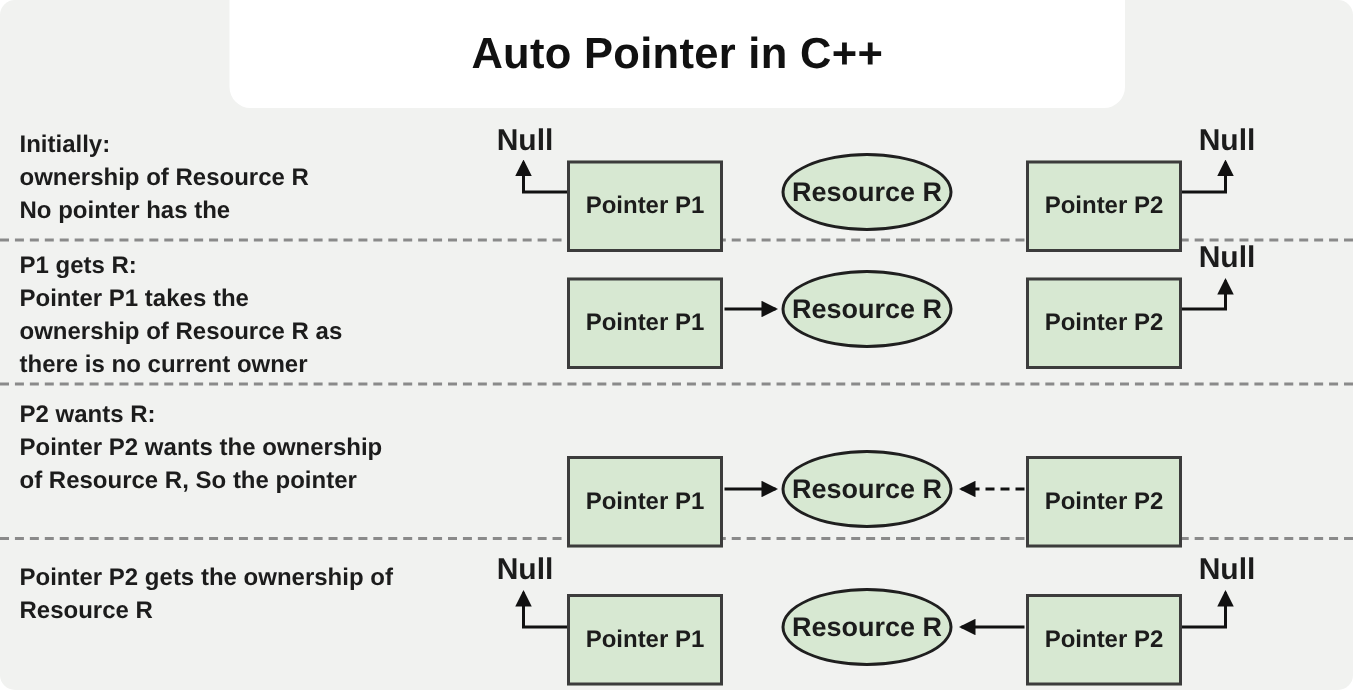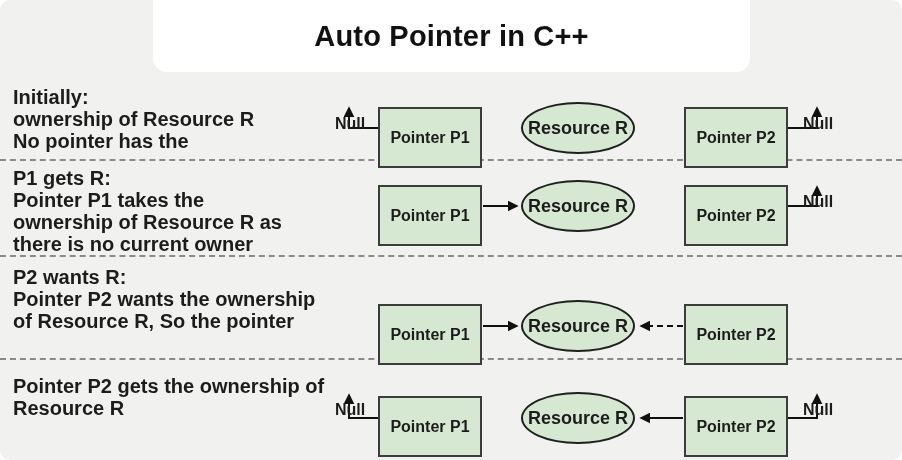--- a/index.html
+++ b/index.html
@@ -10,33 +10,33 @@
     font-family:"Liberation Sans", sans-serif;
     font-weight:bold; color:var(--text,#1c1c1c);
     -webkit-font-smoothing:antialiased;
   }
   .title-card {
     position:absolute; left:153px; top:0; width:597px; height:72px;
     background:var(--card,#ffffff); border-radius:0 0 14px 14px;
     display:flex; align-items:center; justify-content:center;
   }
   .title { font-size:29px; letter-spacing:.2px; color:#111; }
-  .caption { position:absolute; left:13px; font-size:20px; line-height:22px; }
+  .caption { position:absolute; left:13px; font-size:16px; line-height:22px; }
   .node {
     position:absolute; width:104px; height:61px; box-sizing:border-box;
     background:var(--node-fill,#d7e8d2); border:2px solid var(--node-border,#3c3c3c);
     display:flex; align-items:center; justify-content:center; font-size:16px;
   }
   .ellipse {
     position:absolute; width:114px; height:52px; box-sizing:border-box;
     background:var(--node-fill,#d7e8d2); border:2px solid var(--ellipse-border,#1f1f1f);
     border-radius:50%;
     display:flex; align-items:center; justify-content:center; font-size:18px;
   }
-  .null-label { position:absolute; transform:translateX(-50%); font-size:16px; white-space:nowrap;margin-top:32px; }
+  .null-label { position:absolute; transform:translateX(-50%); font-size:20px; white-space:nowrap; }
   .sep { position:absolute; left:0; width:902px; height:0; border-top:2px dashed var(--separator,#8a8a8a); }
   svg.connectors { position:absolute; left:0; top:0; width:902px; height:460px; }
   svg.connectors path { stroke:var(--arrow,#111111); stroke-width:2; fill:none; }
   svg.connectors path.dashed { stroke-dasharray:6 4; }
 </style>
 </head>
 <body>
 
 <div class="stage">
 

